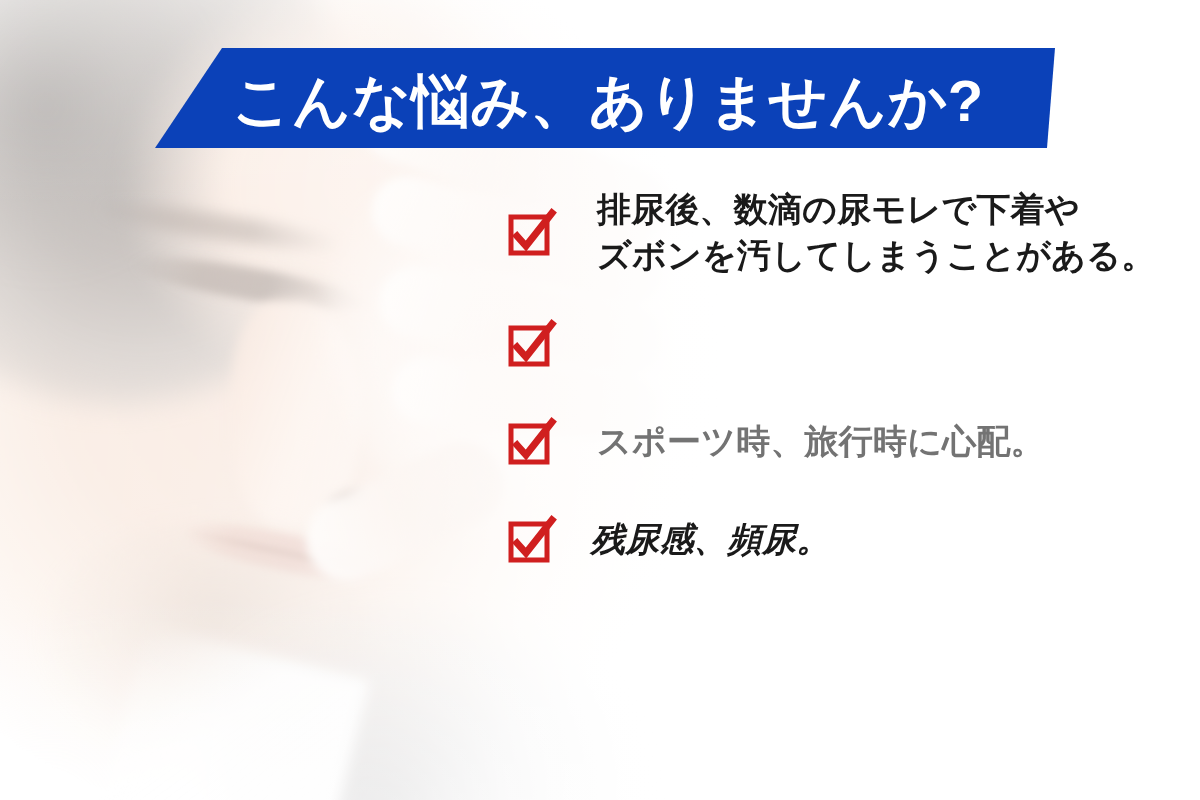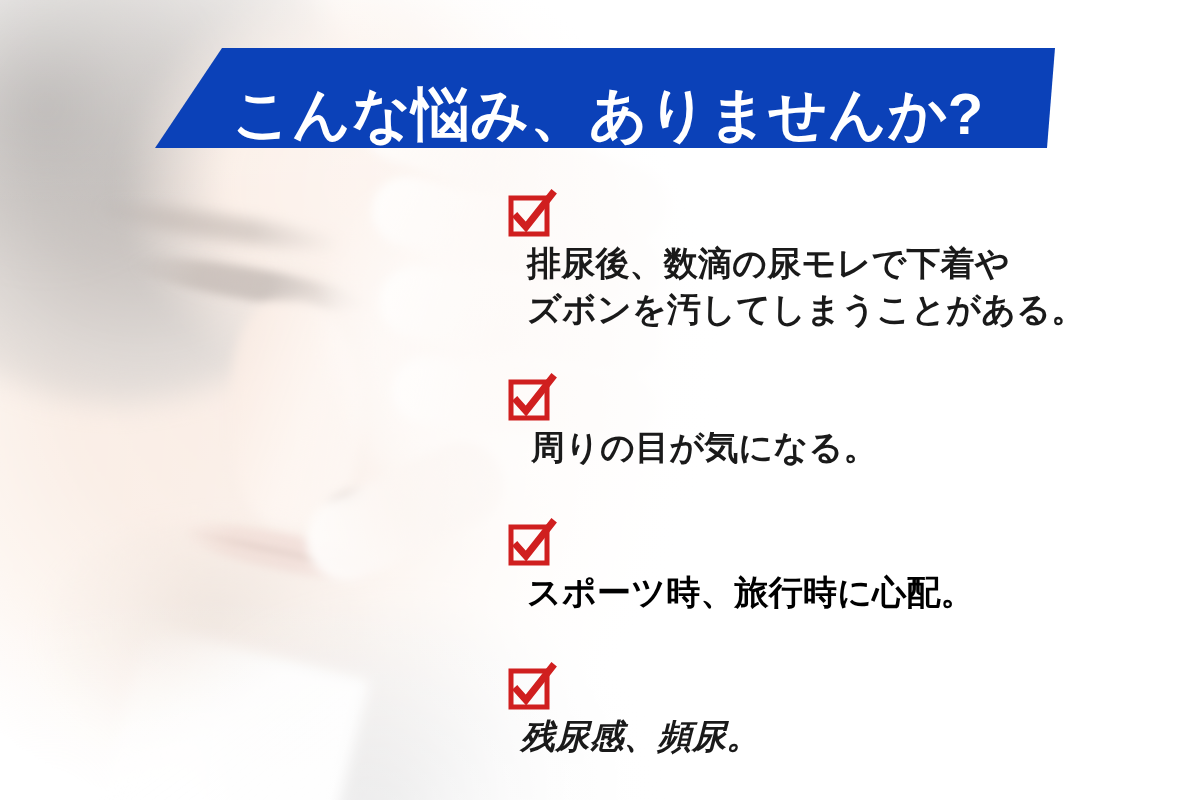--- a/index.html
+++ b/index.html
@@ -246,21 +246,21 @@
     left: 155px;
     top: 48px;
     width: 900px;
     height: 100px;
     background: var(--banner-blue, #0b41b8);
     clip-path: polygon(67px 0, 100% 0, 892px 100%, 0 100%);
   }
   .banner-text {
     position: absolute;
     left: 0;
-    top: 17px;
+    top: 4px;
     width: 900px;
     height: 100px;
     display: flex;
     align-items: center;
     justify-content: center;
     color: #ffffff;
     font-size: 58px;
     font-weight: 700;
     letter-spacing: .5px;
     white-space: nowrap;
@@ -270,23 +270,22 @@
 
   
   .checklist {
     position: absolute;
     left: 505px;
     top: 186px;
     width: 690px;
   }
   .check-row {
     display: flex;
-    align-items: flex-start;
+    align-items: center;
     margin-bottom: 48px;
-    flex-direction: column;
   }
   .check-row:last-child { margin-bottom: 0; font-style: italic; }
 
   .check-icon {
     flex: 0 0 auto;
     width: 48px;
     height: 48px;
     margin-top: 6px;
     margin-right: 22px;
   }
@@ -360,31 +359,30 @@
     </div>
 
 
     <div class="check-row row-3">
       <span class="check-icon">
         <svg viewBox="0 0 48 48" xmlns="http://www.w3.org/2000/svg">
           <path d="M6 6 H42 V42 H6 Z" fill="none" stroke="#d01f1f" stroke-width="5"></path>
           <path d="M12 25 L21 35 L47 2" fill="none" stroke="#d01f1f" stroke-width="7" stroke-linecap="square" stroke-linejoin="miter"></path>
         </svg>
       </span>
-      <span class="check-text" style="color: rgb(26, 26, 26);">周りの目が気になる。</span>
     </div>
 
     <div class="check-row row-4">
       <span class="check-icon">
         <svg viewBox="0 0 48 48" xmlns="http://www.w3.org/2000/svg">
           <path d="M6 6 H42 V42 H6 Z" fill="none" stroke="#d01f1f" stroke-width="5"></path>
           <path d="M12 25 L21 35 L47 2" fill="none" stroke="#d01f1f" stroke-width="7" stroke-linecap="square" stroke-linejoin="miter"></path>
         </svg>
       </span>
-      <span class="check-text" style="color: #000000;">スポーツ時、旅行時に心配。</span>
+      <span class="check-text" style="color: #737373;">スポーツ時、旅行時に心配。</span>
     </div>
 
     <div class="check-row row-5">
       <span class="check-icon">
         <svg viewBox="0 0 48 48" xmlns="http://www.w3.org/2000/svg">
           <path d="M6 6 H42 V42 H6 Z" fill="none" stroke="#d01f1f" stroke-width="5"></path>
           <path d="M12 25 L21 35 L47 2" fill="none" stroke="#d01f1f" stroke-width="7" stroke-linecap="square" stroke-linejoin="miter"></path>
         </svg>
       </span>
       <span class="check-text" style="color: rgb(26, 26, 26);">残尿感、頻尿。</span>

